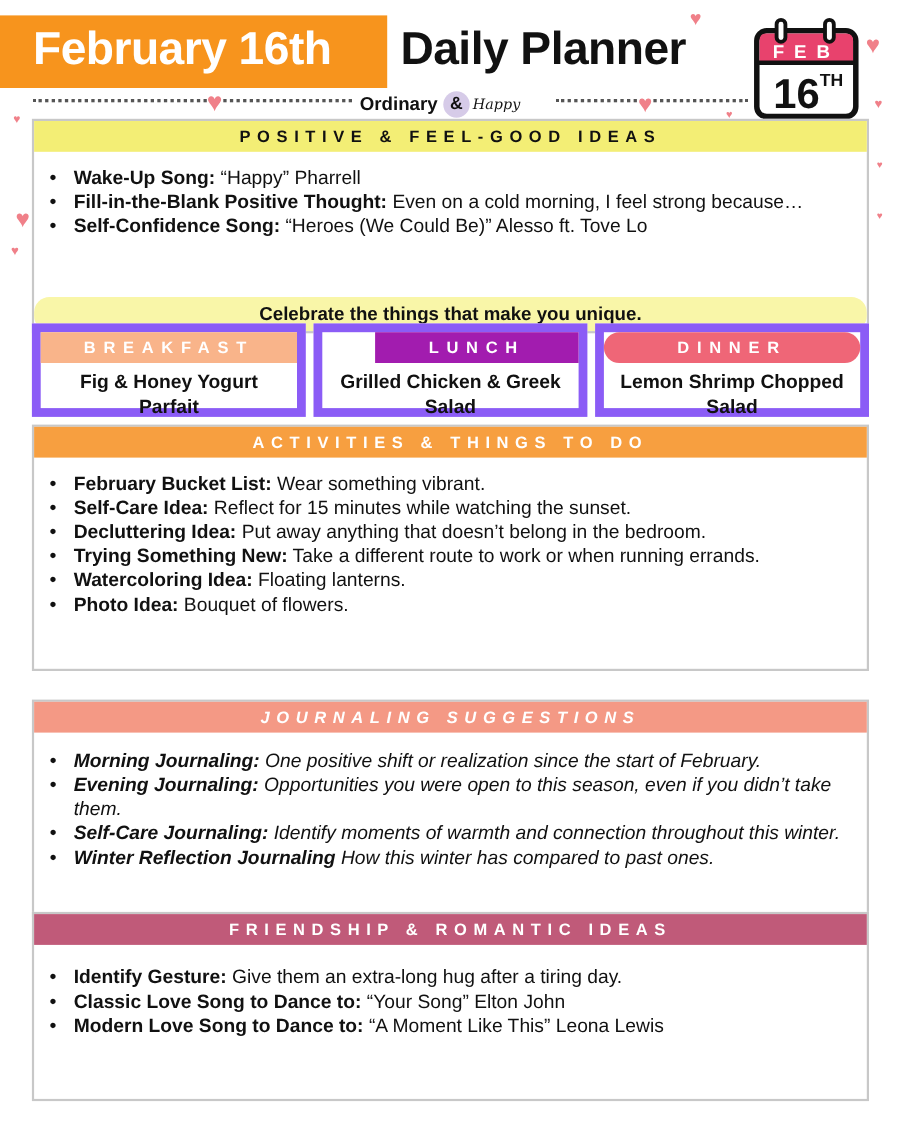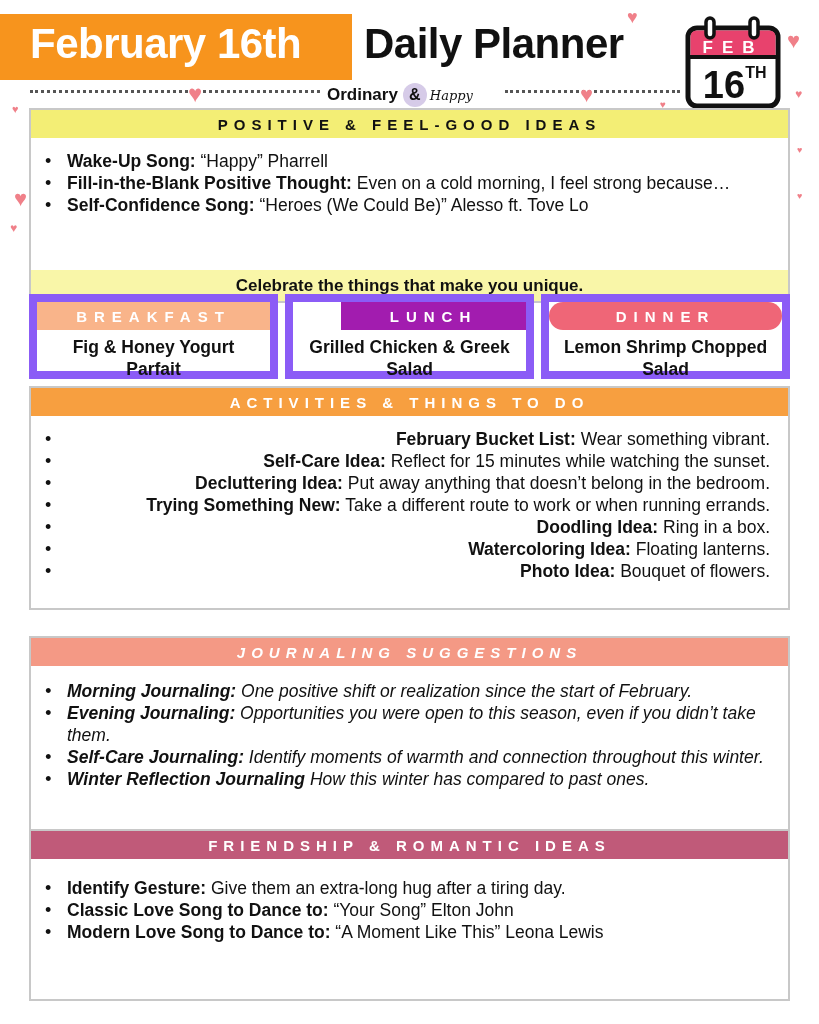--- a/index.html
+++ b/index.html
@@ -25,35 +25,35 @@
   .box { position: absolute; left: 29px; width: 761px; border: 2px solid #c8c8c8; background: #fff; }
   .box-header { height: 28px; display: flex; align-items: center; justify-content: center; font-size: 15px; font-weight: 700; letter-spacing: 6px; text-transform: uppercase; }
   .box ul { list-style: none; padding: 0 18px 0 36px; }
   .box li { position: relative; font-size: 17.5px; line-height: 22px; color: #111; }
   .box li::before { content: "•"; position: absolute; left: -22px; top: 0; font-size: 18px; }
   .box li b { font-weight: 700; }
 
   .positive { top: 108px; height: 195px; }
   .positive .box-header { background: #f3ee75; color: #111; }
   .positive ul { padding-top: 12px; }
-  .positive .footer { position: absolute; left: 0; right: 0; bottom: 0; height: 31px; background: #f9f6a8; display: flex; align-items: center; justify-content: center; font-size: 17px; font-weight: 700; }
+  .positive .footer { position: absolute; left: 0; right: 0; bottom: 0; height: 31px; background: #f9f6a8; display: flex; align-items: center; justify-content: center; font-size: 17px; font-weight: 700; border-radius: 14px; }
 
   .meal { position: absolute; top: 294px; width: 249px; height: 85px; border: 8px solid #8b5cf6; background: #fff; }
   .meal .box-header { color: #fff; font-size: 15px; letter-spacing: 7px; }
   .meal .meal-text { height: 55px; display: flex; align-items: center; justify-content: center; text-align: center; font-size: 17.5px; font-weight: 700; line-height: 22px; padding: 0 8px; }
   .meal.breakfast { left: 29px; }
   .meal.lunch { left: 285px; }
   .meal.dinner { left: 541px; }
   .breakfast .box-header { background: #f9b48a; }
   .lunch .box-header { background: #a21caf; margin-left: 48px; }
   .dinner .box-header { background: #ef6677; border-radius: 14px; }
 
   .activities { top: 386px; height: 224px; }
   .activities .box-header { background: #f79f40; color: #fff; }
-  .activities ul { padding-top: 12px; text-align: right; }
+  .activities ul { padding-top: 12px; }
 
   .journaling { top: 636px; height: 198px; font-style: italic; }
   .journaling .box-header { background: #f49985; color: #fff; }
   .journaling ul { padding-top: 14px; }
 
   .friendship { top: 829px; height: 172px; }
   .friendship .box-header { background: #c05a79; color: #fff; }
   .friendship ul { padding-top: 18px; }
 </style>
 </head>
@@ -120,21 +120,20 @@
   <div class="meal-text">Lemon Shrimp Chopped Salad</div>
 </section>
 
 <section class="box activities">
   <div class="box-header">ACTIVITIES &amp; THINGS TO DO</div>
   <ul>
     <li><b>February Bucket List:</b><span> Wear something vibrant.</span></li>
     <li><b>Self-Care Idea:</b><span> Reflect for 15 minutes while watching the sunset.</span></li>
     <li><b>Decluttering Idea:</b><span> Put away anything that doesn’t belong in the bedroom.</span></li>
     <li><b>Trying Something New:</b><span> Take a different route to work or when running errands.</span></li>
-    <li><b>Doodling Idea:</b><span> Ring in a box.</span></li>
     <li><b>Watercoloring Idea:</b><span> Floating lanterns.</span></li>
     <li><b>Photo Idea:</b><span> Bouquet of flowers.</span></li>
   </ul>
 </section>
 
 <section class="box journaling">
   <div class="box-header">JOURNALING SUGGESTIONS</div>
   <ul>
     <li><b>Morning Journaling:</b><span> One positive shift or realization since the start of February.</span></li>
     <li><b>Evening Journaling:</b><span> Opportunities you were open to this season, even if you didn’t take them.</span></li>

